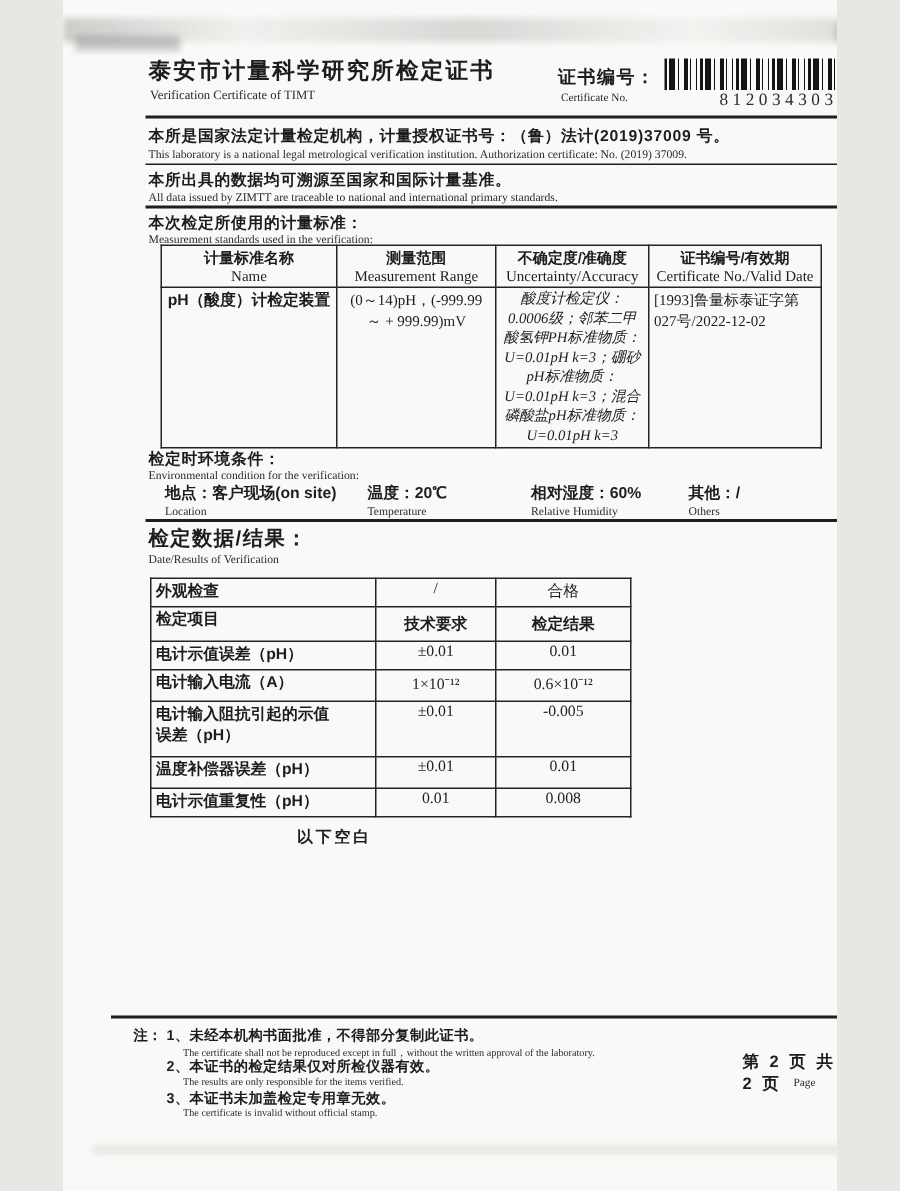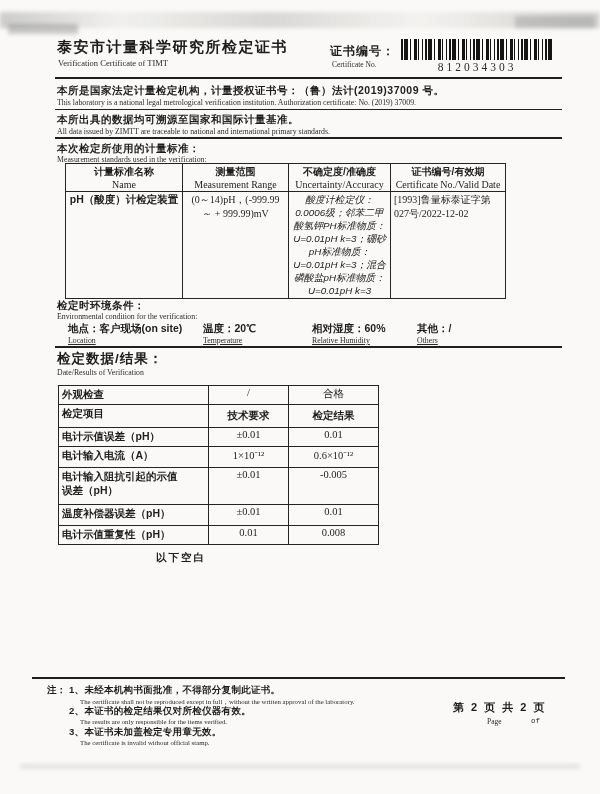--- a/index.html
+++ b/index.html
@@ -1,17 +1,17 @@
 <!DOCTYPE html>
 <html><head>
 <meta charset="utf-8">
 <style>
   html,body{margin:0;padding:0;background:#e8e7e4;}
   #page{
-    position:relative;width:600px;height:794px;margin:0 auto;
+    position:relative;width:516px;height:794px;margin:0 auto;
     background:#faf9f7;overflow:hidden;
     font-family:"Liberation Sans",sans-serif;color:#1d1d1d;
   }
   .abs{position:absolute;}
   .en{font-family:"Liberation Serif",serif;color:#2a2a2a;}
   .pre{white-space:pre-line;}
   .smudge{position:absolute;filter:blur(2px);pointer-events:none;}
 
   
   .title{font-size:15px;font-weight:bold;letter-spacing:1.5px;}
@@ -40,25 +40,25 @@
 
   table{border-collapse:collapse;table-layout:fixed;}
   .std-table td,.std-table th,
   .res-table td,.res-table th{
     border:1.6px solid #242424;padding:1px 3px;vertical-align:top;
   }
   .std-table th{font-size:10px;font-weight:bold;text-align:center;vertical-align:middle;}
   .std-table .h-en{font-size:10px;font-weight:normal;font-family:"Liberation Serif",serif;display:block;}
   .std-name{font-size:10.5px;font-weight:bold;text-align:center;padding-top:3px;}
   .std-range{font-size:10px;text-align:center;font-family:"Liberation Serif",serif;padding-top:3px;}
-  .std-unc{font-size:9.8px;text-align:center;font-style:italic;font-family:Liberation Sans, sans-serif;line-height:13px;padding-top:3px;}
+  .std-unc{font-size:9.8px;text-align:center;font-style:italic;font-family:Liberation Serif, serif;line-height:13px;padding-top:3px;}
   .std-cert{font-size:10px;text-align:left;font-family:"Liberation Serif",serif;padding-top:3px;}
 
   .env-zh{font-size:10.5px;font-weight:bold;}
-  .env-en{font-size:7.8px;text-decoration:underline;}
+  .env-en{font-size:7.8px;}
 
   .res-head{font-size:13.5px;font-weight:bold;letter-spacing:1px;}
   .res-head-en{font-size:7.8px;}
   .res-table th{font-size:10.5px;font-weight:bold;vertical-align:middle;}
   .res-table td{font-size:10.5px;}
   .res-item{font-weight:bold;text-align:left;line-height:14px;padding-left:4px;}
   .res-val{text-align:center;vertical-align:middle;font-family:"Liberation Serif",serif;}
 
   .blank-note{font-size:10.5px;font-weight:bold;letter-spacing:2px;}
 

